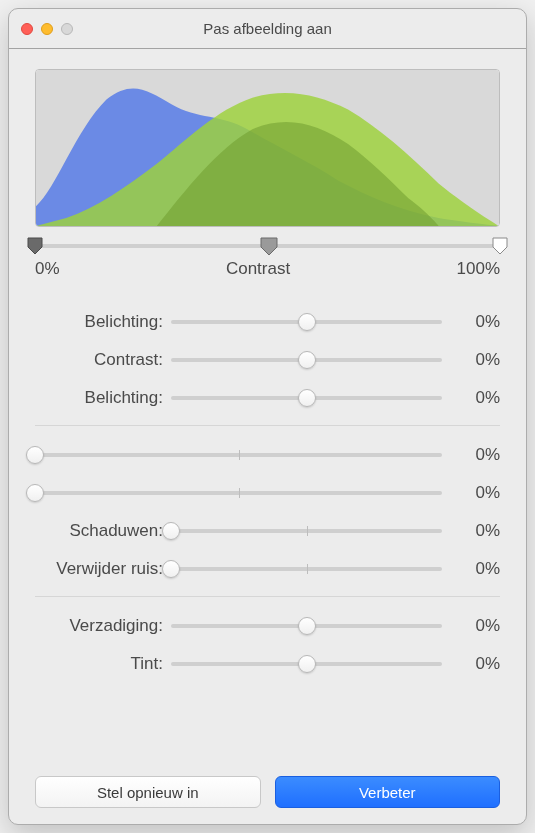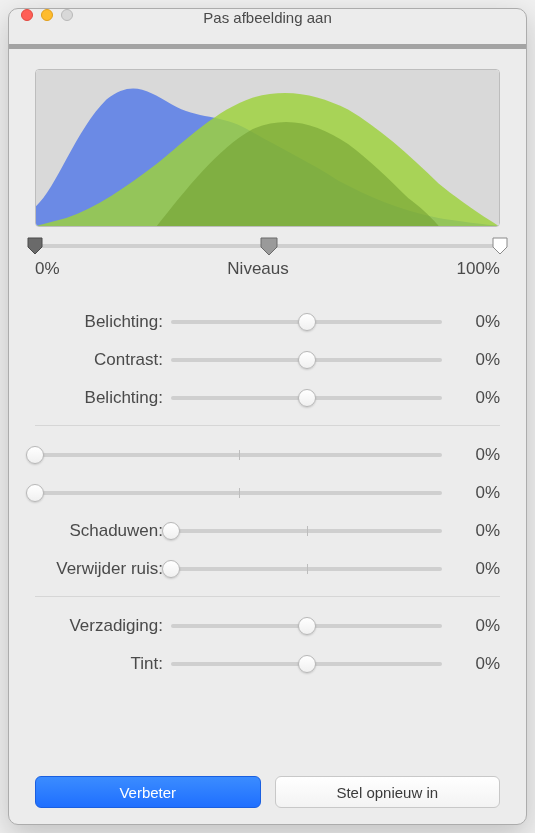--- a/index.html
+++ b/index.html
@@ -18,24 +18,24 @@
     border-radius: 10px;
     border: 1px solid #acacac;
     box-shadow: 0 10px 30px rgba(0,0,0,0.2);
     overflow: hidden;
     display: flex;
     flex-direction: column;
   }
   .titlebar {
     height: 40px;
     display: flex;
-    align-items: flex-start;
+    align-items: center;
     padding: 0 12px;
     position: relative;
-    border-bottom: 5px solid #a3a3a3;
+    border-bottom: 1px solid #a3a3a3;
   }
   .traffic-lights {
     display: flex;
     gap: 8px;
   }
   .traffic-dot {
     width: 12px; height: 12px; border-radius: 50%;
   }
   .tl-red { background: #ff5f57; border: 0.5px solid #e1483f; }
   .tl-yellow { background: #febc2e; border: 0.5px solid #e09e1b; }
@@ -216,21 +216,21 @@
           </svg>
       </div>
       <div class="levels-handle" style="left:100%;">
         <svg width="20" height="20" viewBox="0 0 20 20">
             <path d="M3 3 H17 V12 L10 19 L3 12 Z" fill="#ffffff" stroke="#8a8a8a"></path>
           </svg>
       </div>
     </div>
     <div class="levels-labels">
       <span>0%</span>
-      <span>Niveaus</span>
+      <span>Contrast</span>
       <span>100%</span>
     </div>
 
     <div class="controls" id="controls">
 
     <div class="row">
           <div class="row-label">Belichting:</div>
           <div class="row-slider">
             <div class="slider-track"></div>
             <div class="slider-thumb" style="left: 50%;"></div>
@@ -305,18 +305,18 @@
           <div class="row-label">Tint:</div>
           <div class="row-slider">
             <div class="slider-track"></div>
             <div class="slider-thumb" style="left: 50%;"></div>
           </div>
           <div class="row-value">0%</div>
         </div>
       </div>
 
     <div class="footer">
+      <button class="btn">Stel opnieuw in</button>
       <button class="btn btn-primary">Verbeter</button>
-      <button class="btn">Stel opnieuw in</button>
     </div>
 
   </div>
 </div>
 
 </body></html>

